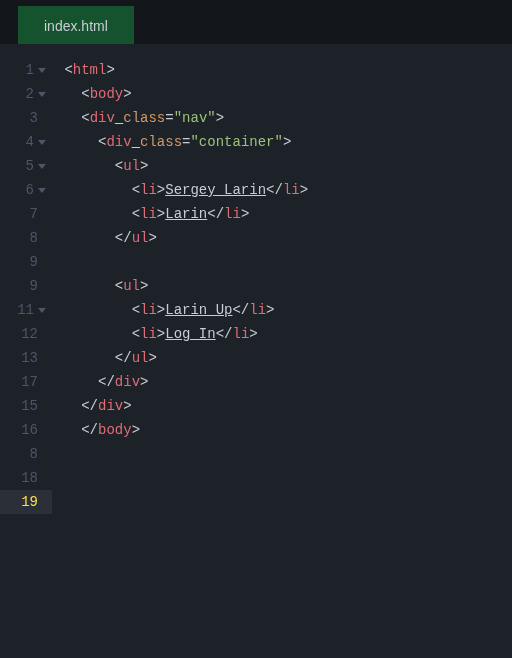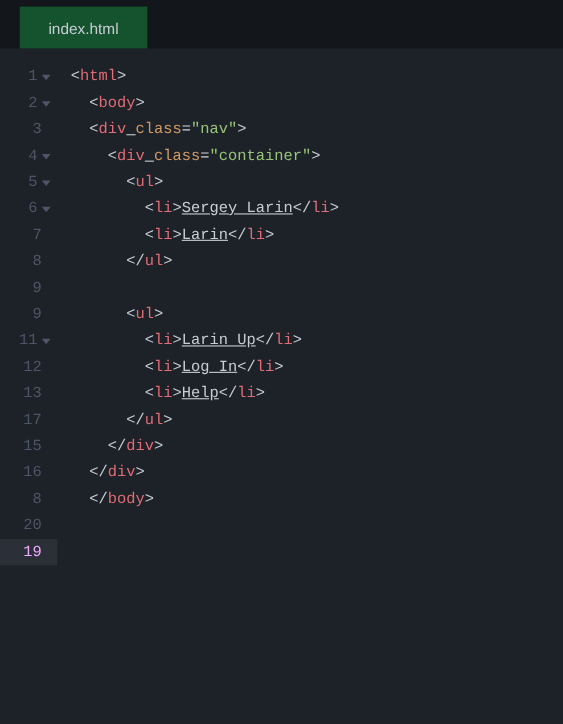--- a/index.html
+++ b/index.html
@@ -60,21 +60,21 @@
     color: #c8ccd4;
   }
   .code .row {
     height: 24px;
     line-height: 24px;
     white-space: pre;
   }
   .row.hl {
     background: #2a2f38;
   }
-  .gutter .row.hl .num { color: #f0abfc; }
+  .gutter .row.hl .num { color: #fde047; }
   .num { min-width: 20px; text-align: right; display: inline-block; }
   .pun { color: #c8ccd4; }  
   .tagn { color: #e06c75; } 
   .doct { color: #e06c75; }
   .bang { color: #c778dd; }
   .attr { color: #d19a66; }
   .str  { color: #98c379; }
   .txt  { color: #c8ccd4; text-decoration: underline; }
 </style>
 </head>
@@ -150,40 +150,39 @@
       </div>
       <div class="row">
         <span class="num">16</span>
         <span style="width: 8px; display: inline-block;"></span>
       </div>
       <div class="row">
         <span class="num">8</span>
         <span style="width: 8px; display: inline-block;"></span>
       </div>
       <div class="row">
-        <span class="num">20</span>
+        <span class="num">18</span>
         <span style="width: 8px; display: inline-block;"></span>
       </div>
       <div class="row hl">
         <span class="num">19</span>
         <span style="width: 8px; display: inline-block;"></span>
       </div>
     </div>
   <div class="code">
       <div class="row"> <span class="pun">&lt;</span><span class="tagn">html</span><span class="pun">&gt;</span></div>
       <div class="row">   <span class="pun">&lt;</span><span class="tagn">body</span><span class="pun">&gt;</span></div>
       <div class="row">   <span class="pun">&lt;</span><span class="tagn">div</span><span class="txt"> </span><span class="attr">class</span><span class="pun">=</span><span class="str">"nav"</span><span class="pun">&gt;</span></div>
       <div class="row">     <span class="pun">&lt;</span><span class="tagn">div</span><span class="txt"> </span><span class="attr">class</span><span class="pun">=</span><span class="str">"container"</span><span class="pun">&gt;</span></div>
       <div class="row">       <span class="pun">&lt;</span><span class="tagn">ul</span><span class="pun">&gt;</span></div>
       <div class="row">         <span class="pun">&lt;</span><span class="tagn">li</span><span class="pun">&gt;</span><span class="txt">Sergey Larin</span><span class="pun">&lt;/</span><span class="tagn">li</span><span class="pun">&gt;</span></div>
       <div class="row">         <span class="pun">&lt;</span><span class="tagn">li</span><span class="pun">&gt;</span><span class="txt">Larin</span><span class="pun">&lt;/</span><span class="tagn">li</span><span class="pun">&gt;</span></div>
       <div class="row">       <span class="pun">&lt;/</span><span class="tagn">ul</span><span class="pun">&gt;</span></div>
       <div class="row">       </div>
       <div class="row">       <span class="pun">&lt;</span><span class="tagn">ul</span><span class="pun">&gt;</span></div>
       <div class="row">         <span class="pun">&lt;</span><span class="tagn">li</span><span class="pun">&gt;</span><span class="txt">Larin Up</span><span class="pun">&lt;/</span><span class="tagn">li</span><span class="pun">&gt;</span></div>
       <div class="row">         <span class="pun">&lt;</span><span class="tagn">li</span><span class="pun">&gt;</span><span class="txt">Log In</span><span class="pun">&lt;/</span><span class="tagn">li</span><span class="pun">&gt;</span></div>
-      <div class="row">         <span class="pun">&lt;</span><span class="tagn">li</span><span class="pun">&gt;</span><span class="txt">Help</span><span class="pun">&lt;/</span><span class="tagn">li</span><span class="pun">&gt;</span></div>
       <div class="row">       <span class="pun">&lt;/</span><span class="tagn">ul</span><span class="pun">&gt;</span></div>
       <div class="row">     <span class="pun">&lt;/</span><span class="tagn">div</span><span class="pun">&gt;</span></div>
       <div class="row">   <span class="pun">&lt;/</span><span class="tagn">div</span><span class="pun">&gt;</span></div>
       <div class="row">   <span class="pun">&lt;/</span><span class="tagn">body</span><span class="pun">&gt;</span></div>
     </div>
 </div>
 
 </body></html>

